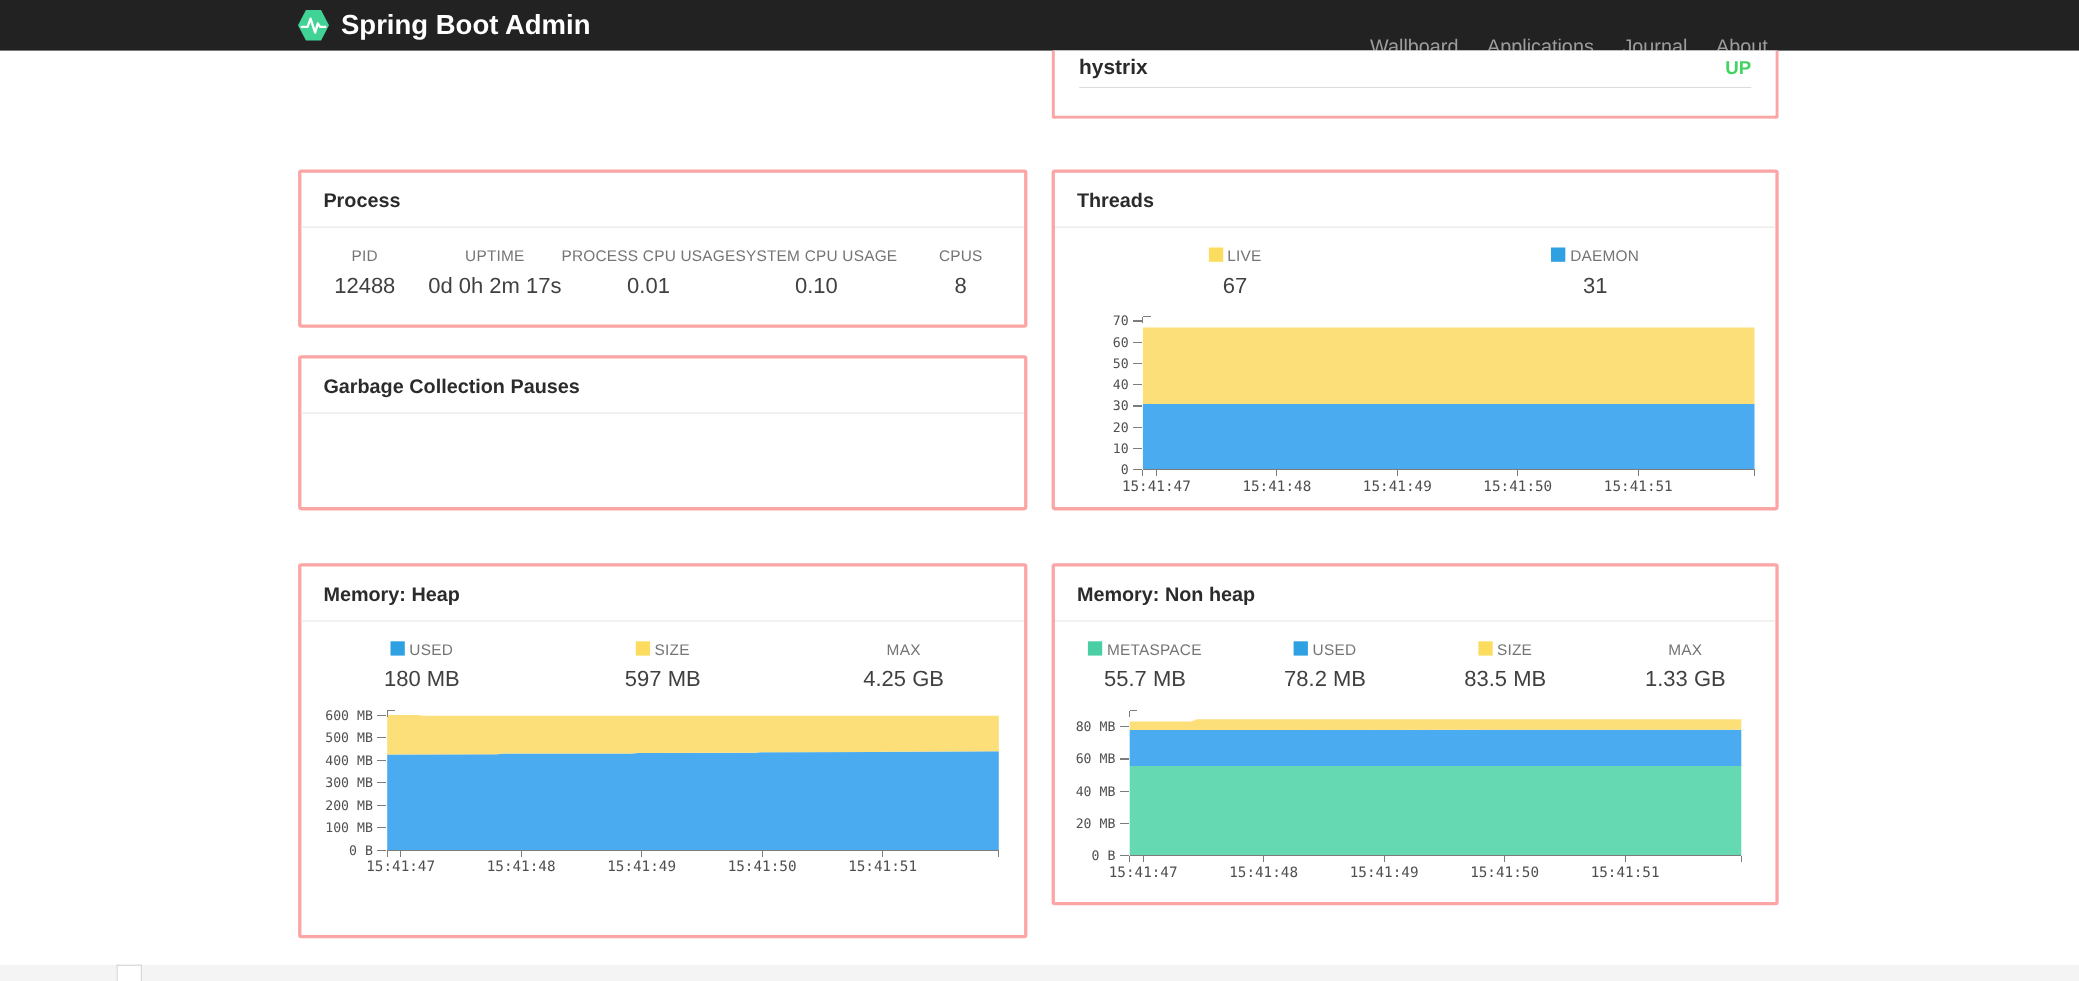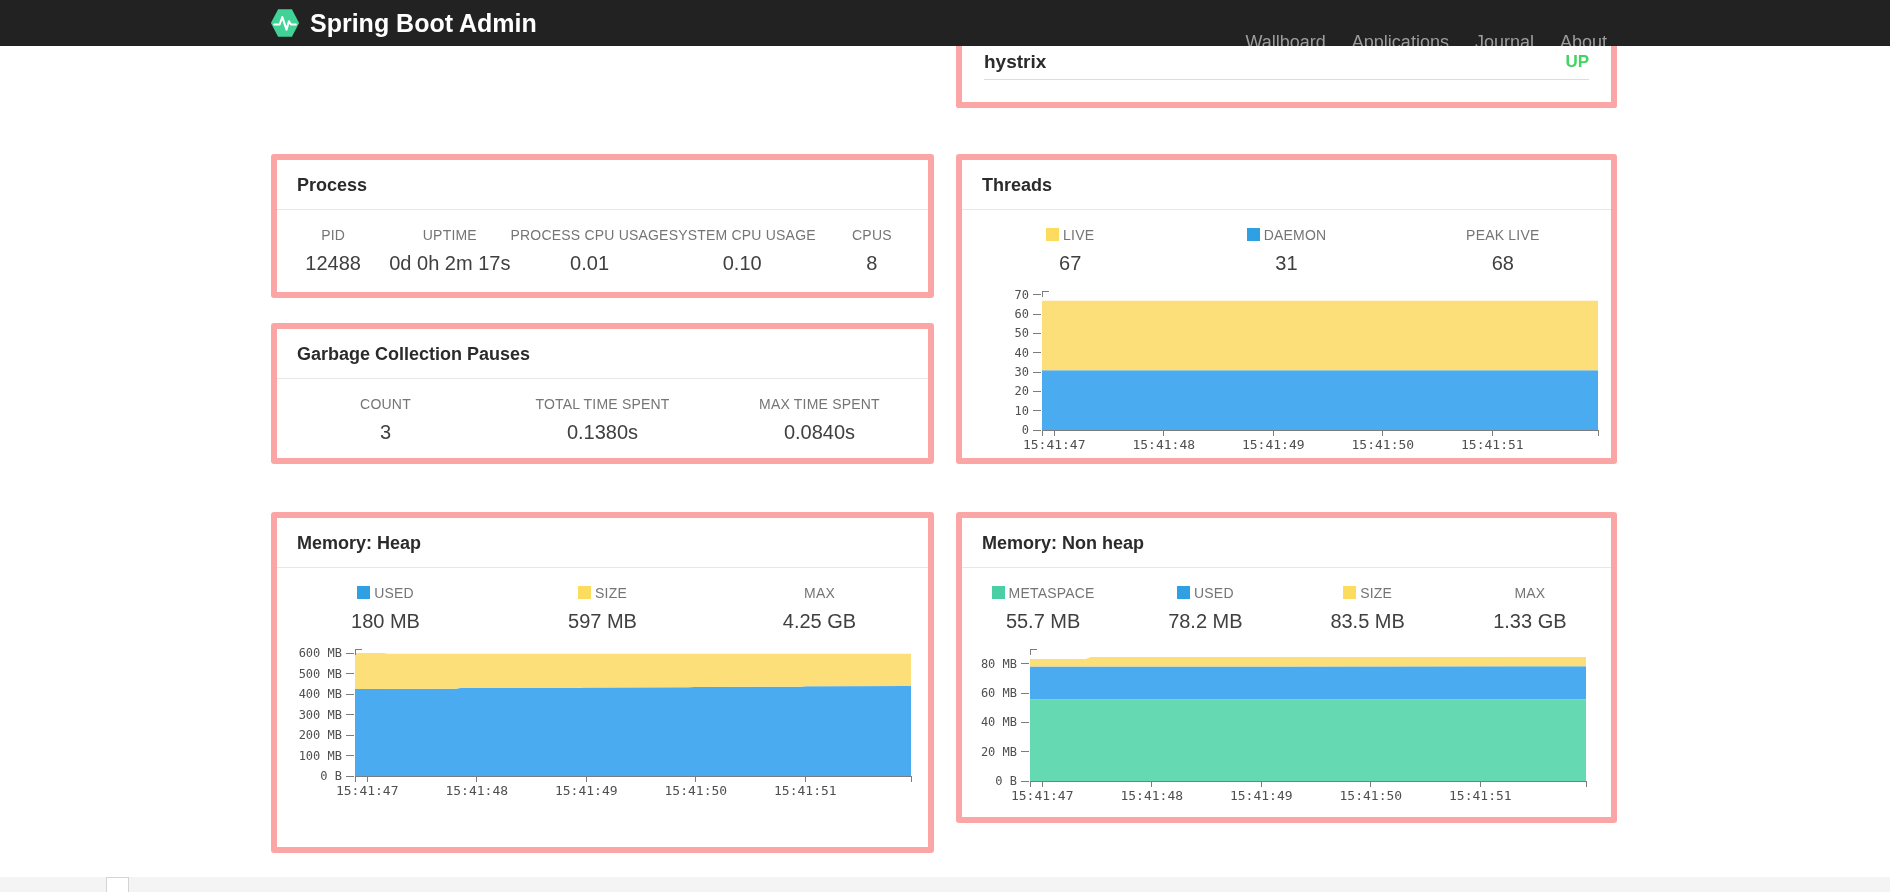--- a/index.html
+++ b/index.html
@@ -6,21 +6,21 @@
     font-family:"Liberation Sans",sans-serif;background:#ffffff;color:#404040;}
   .navbar{position:relative;height:46px;background:#222222;}
   .navbar-inner{margin:0 270px;display:flex;align-items:center;height:100%;}
   .brand{display:flex;align-items:center;gap:10px;color:#ffffff;font-size:25px;
     font-weight:bold;text-decoration:none;cursor:pointer;}
   .nav-links{margin-left:auto;display:flex;align-items:center;margin-top:38px;}
   .nav-link{color:#9d9d9d;font-size:18px;padding:0 13px;text-decoration:none;cursor:pointer;}
 
   .page{position:relative;width:1890px;height:846px;}
   .content{position:absolute;left:271px;top:0;width:1346px;height:800px;}
-  .card{position:absolute;background:#ffffff;border:6px solid #fca5a5;border-radius:3px;
+  .card{position:absolute;background:#ffffff;border:3px solid #fca5a5;border-radius:3px;
     box-sizing:border-box;overflow:hidden;}
   #status-card{left:685px;top:0;width:661px;height:62px;border-top:none;border-radius:0 0 3px 3px;}
   .status-row{display:flex;align-items:center;padding:5px 22px 6px;cursor:pointer;justify-content:space-between;}
   .status-app{font-weight:bold;font-size:19px;color:#2b2b2b;}
   .status-state{margin-left:auto;font-weight:bold;font-size:17px;}
   .status-divider{border-bottom:1px solid #dddddd;margin:0 22px;}
 
   #process-card{left:0;top:108px;width:663px;height:144px;}
   #gc-card{left:0;top:277px;width:663px;height:141px;}
   #threads-card{left:685px;top:108px;width:661px;height:310px;}
@@ -95,50 +95,32 @@
           </div>
           <div class="stat">
             <div class="stat-label">CPUS</div>
             <div class="stat-value">8</div>
           </div>
         </div>
     </div>
 
     <div class="card" id="gc-card">
       <div class="card-header">Garbage Collection Pauses</div>
-      <div class="stats-row">
-          <div class="stat">
-            <div class="stat-label">COUNT</div>
-            <div class="stat-value">3</div>
-          </div>
-          <div class="stat">
-            <div class="stat-label">TOTAL TIME SPENT</div>
-            <div class="stat-value">0.1380s</div>
-          </div>
-          <div class="stat">
-            <div class="stat-label">MAX TIME SPENT</div>
-            <div class="stat-value">0.0840s</div>
-          </div>
-        </div>
     </div>
 
     <div class="card" id="threads-card">
       <div class="card-header">Threads</div>
       <div class="stats-row">
           <div class="stat">
             <div class="stat-label"><span class="legend-square" style="background: rgb(251, 220, 94);"></span>LIVE</div>
             <div class="stat-value">67</div>
           </div>
           <div class="stat">
             <div class="stat-label"><span class="legend-square" style="background: rgb(47, 160, 226);"></span>DAEMON</div>
             <div class="stat-value">31</div>
-          </div>
-          <div class="stat">
-            <div class="stat-label">PEAK LIVE</div>
-            <div class="stat-value">68</div>
           </div>
         </div>
       <div class="chart" style="margin-left:36px"><svg width="606" height="171" viewBox="0 0 606 171">
             <polygon points="44.0,85.2 600.0,85.2 600.0,145.0 44.0,145.0" fill="#4babf0"></polygon>
             <polygon points="44.0,15.7 600.0,15.7 600.0,85.2 44.0,85.2" fill="#fcdf79"></polygon>
             <line x1="44" y1="145" x2="600" y2="145" stroke="#7c7c7c" shape-rendering="crispEdges"></line>
             <line x1="44" y1="145" x2="44" y2="151" stroke="#7c7c7c" shape-rendering="crispEdges"></line>
             <line x1="600" y1="145" x2="600" y2="151" stroke="#7c7c7c" shape-rendering="crispEdges"></line>
             <line x1="56.232" y1="145" x2="56.232" y2="151" stroke="#7c7c7c" shape-rendering="crispEdges"></line>
             <text x="56.232" y="164" text-anchor="middle" fill="#4f4f4f" font-size="13" font-family="&quot;DejaVu Sans Mono&quot;, monospace">15:41:47</text>

